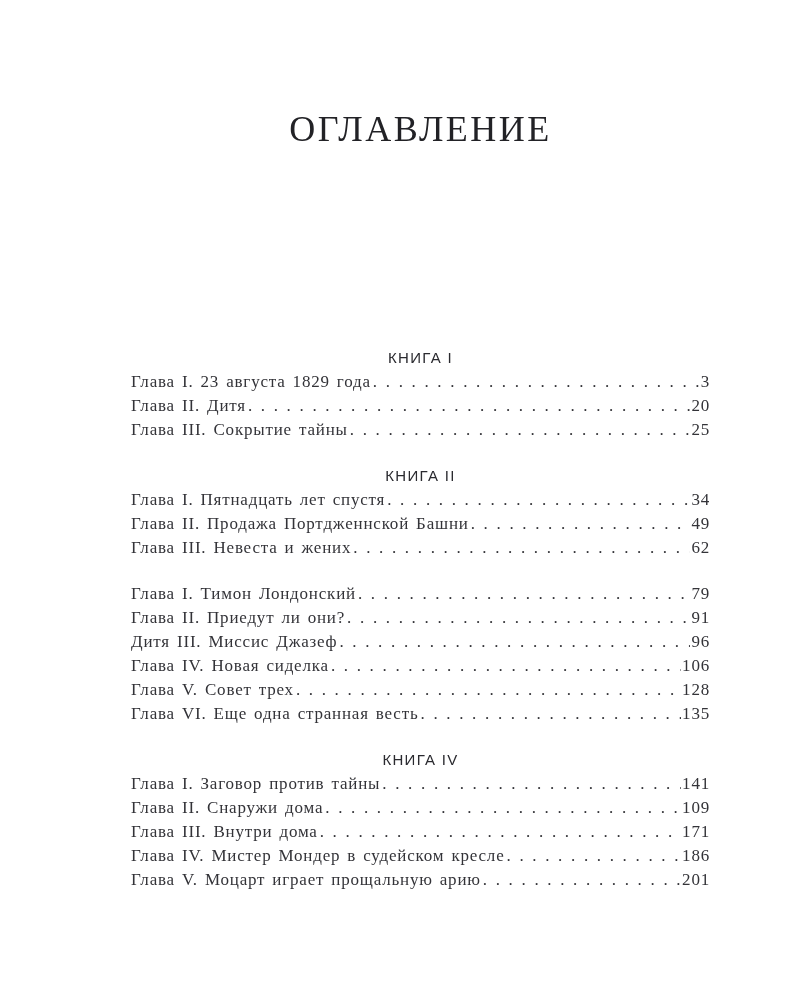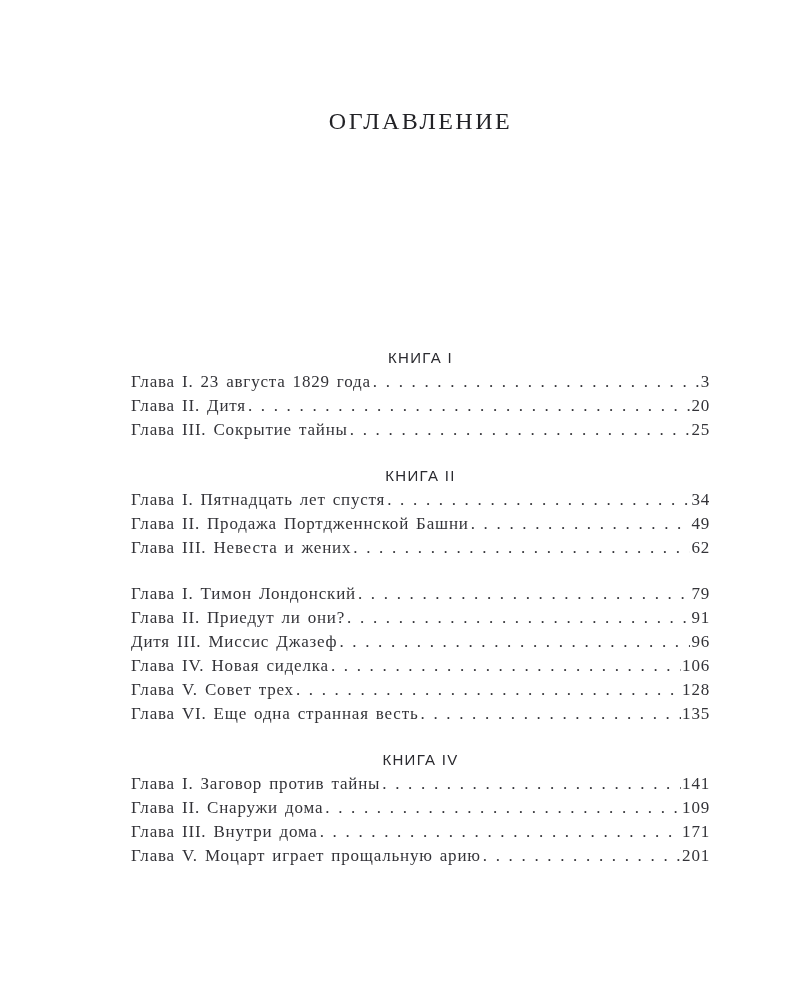--- a/index.html
+++ b/index.html
@@ -19,21 +19,21 @@
     background: #ffffff;
   }
   .title {
     position: absolute;
     top: 108px;
     left: 131px;
     width: 579px;
     margin: 0;
     text-align: center;
     font-family: "Liberation Serif", serif;
-    font-size: 24px;
+    font-size: 36px;
     font-weight: 400;
     letter-spacing: 2.5px;
     color: #222226;
   }
   .toc {
     position: absolute;
     top: 338px;
     left: 131px;
     width: 579px;
   }
@@ -162,20 +162,25 @@
         <span class="lbl">Глава II. Снаружи дома</span>
         <span class="leader"></span>
         <span class="pg">109</span>
       </div>
       <div class="toc-line">
         <span class="lbl">Глава III. Внутри дома</span>
         <span class="leader"></span>
         <span class="pg">171</span>
       </div>
       <div class="toc-line">
+        <span class="lbl">Глава IV. Мистер Мондер в судейском кресле</span>
+        <span class="leader"></span>
+        <span class="pg">186</span>
+      </div>
+      <div class="toc-line">
         <span class="lbl">Глава V. Моцарт играет прощальную арию</span>
         <span class="leader"></span>
         <span class="pg">201</span>
       </div>
     </section>
 
   </div>
 </main>
 
 </body></html>

